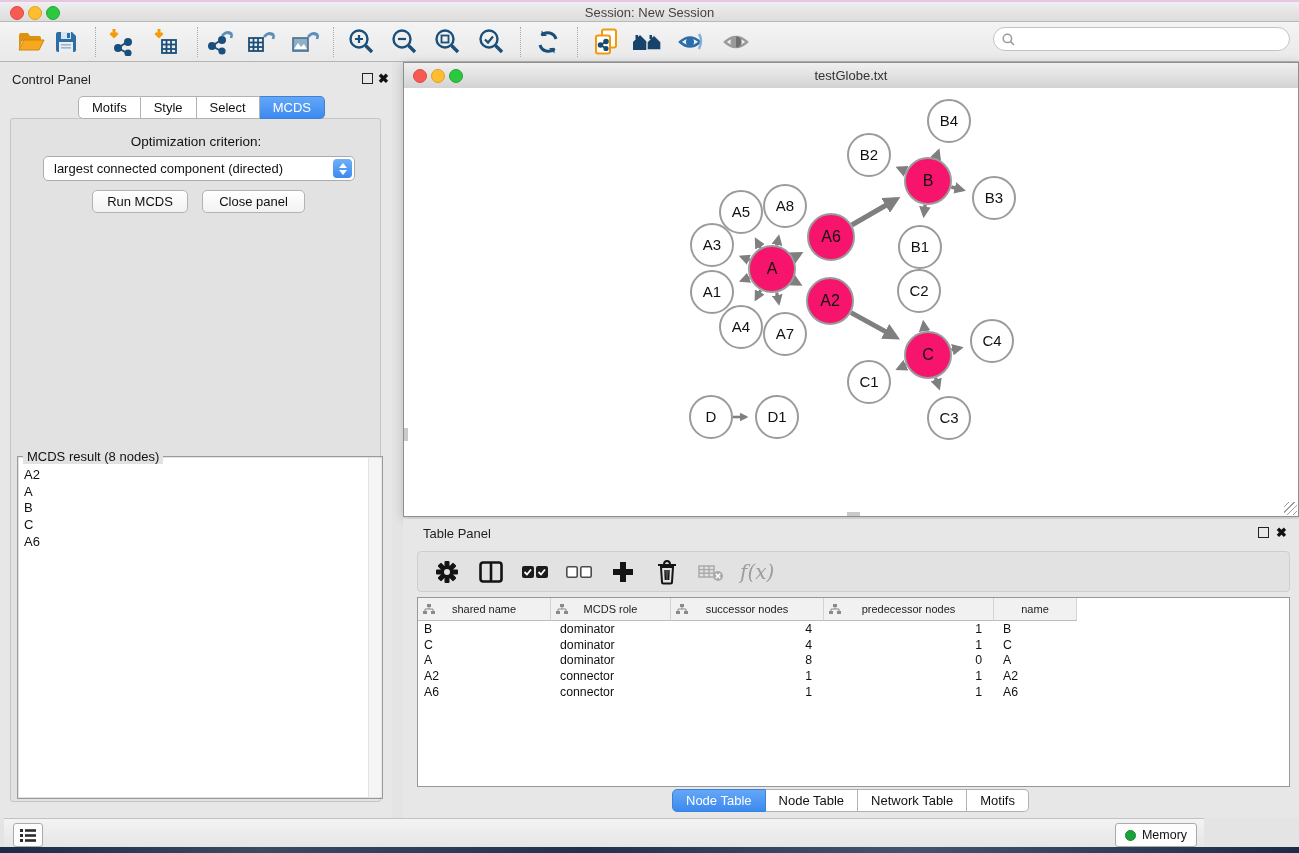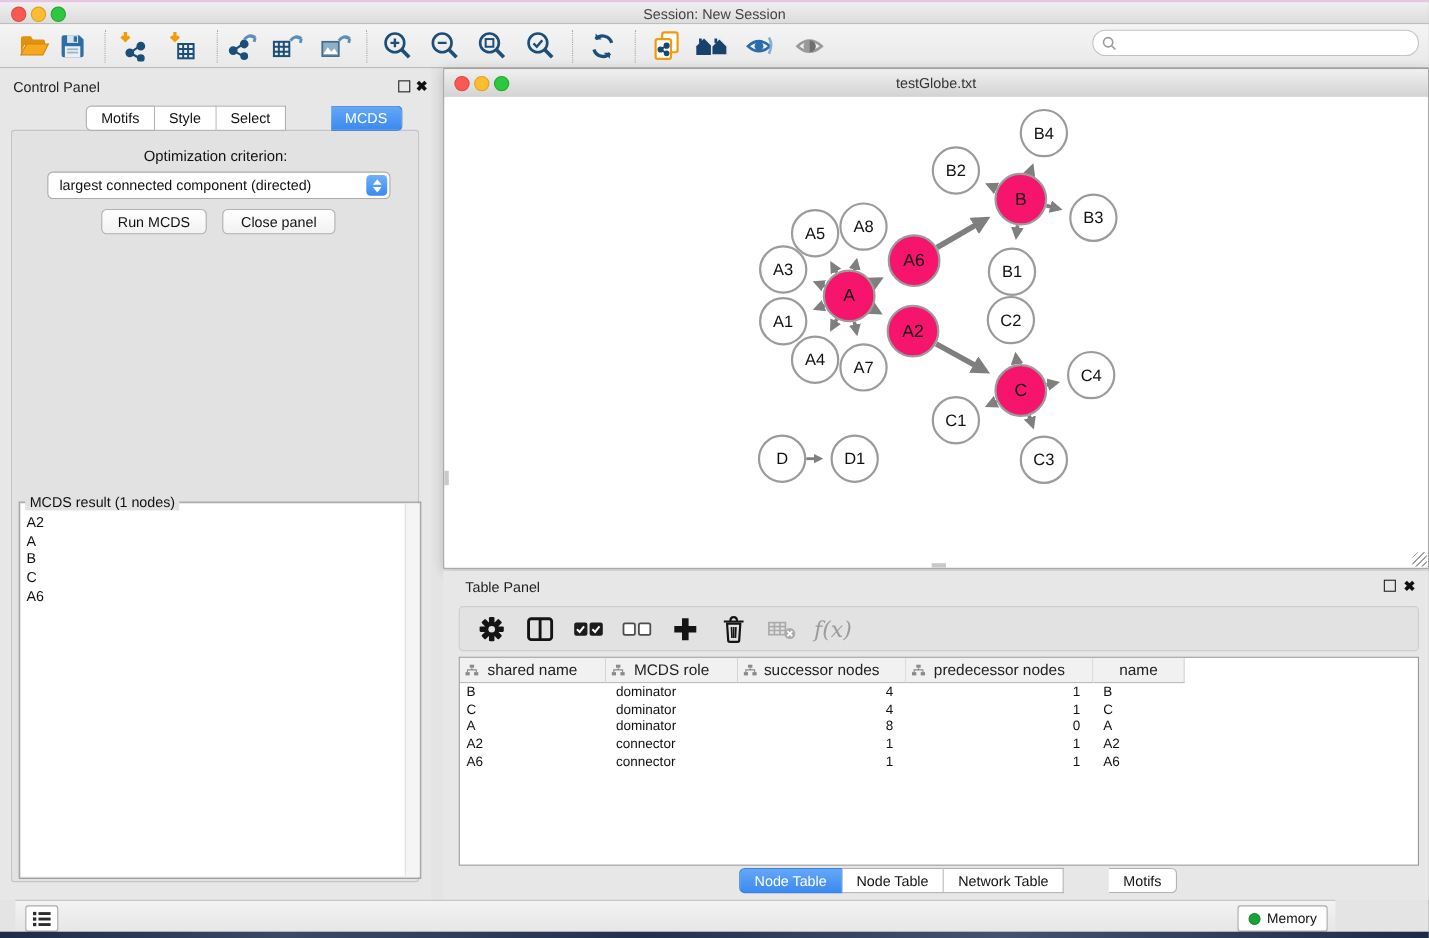--- a/index.html
+++ b/index.html
@@ -26,21 +26,21 @@
   #searchbox input{border:none;outline:none;flex:1;font-size:12px;background:transparent;margin-left:5px;}
   
   #control-panel{left:0;top:62px;width:392px;height:756px;background:#e7e7e7;}
   .panel-title{font-size:13px;color:#222;}
   .float-ico{width:9px;height:9px;border:1.5px solid #222;}
   .close-ico{font-size:13px;font-weight:bold;color:#111;line-height:11px;}
   .segwrap{display:flex;}
   .seg{background:#fff;border:1px solid #b1b1b1;border-left:none;font-size:13px;color:#111;
        padding:3px 13px;line-height:15px;white-space:nowrap;}
   .seg:first-child{border-left:1px solid #b1b1b1;border-radius:5px 0 0 5px;}
-  .seg:last-child{border-radius:0 5px 5px 0;margin-left:41px;}
+  .seg:last-child{border-radius:0 5px 5px 0;}
   .seg.active{background:linear-gradient(#64a7f7,#3b8af0);border-color:#3c82d9;color:#fff;}
   #cp-box{left:10px;top:56px;width:371px;height:684px;background:#e2e2e2;
     border:1px solid #c5c5c5;border-radius:3px;box-sizing:border-box;}
   #opt-label{left:0;top:72px;width:392px;text-align:center;font-size:13.5px;color:#111;}
   #criterion{left:43px;top:94px;width:312px;height:25px;background:#fff;border:1px solid #ababab;
     border-radius:5px;box-sizing:border-box;display:flex;align-items:center;}
   #criterion .val{flex:1;font-size:13px;color:#111;padding-left:10px;white-space:nowrap;overflow:hidden;}
   #criterion .stepper{width:19px;height:19px;margin-right:2px;border-radius:4px;
     background:linear-gradient(#6fb0f8,#3b8af0);display:flex;flex-direction:column;
     align-items:center;justify-content:center;gap:2px;}
@@ -70,27 +70,27 @@
   #table-panel{left:403px;top:519px;width:896px;height:299px;background:#e7e7e7;}
   #tp-toolbar{left:14px;top:32px;width:873px;height:41px;background:#e2e2e2;
     border:1px solid #cecece;border-radius:4px;box-sizing:border-box;display:flex;align-items:center;gap:14px;padding-left:14px;}
   .tp-ico{display:flex;align-items:center;justify-content:center;width:30px;height:30px;}
   #fx-label{font-family:"DejaVu Serif",serif;font-style:italic;color:#9c9c9c;font-size:20px;}
   #node-table{left:14px;top:78px;width:873px;height:190px;background:#fff;
     border:1px solid #989898;box-sizing:border-box;overflow:hidden;}
   #thead{display:flex;height:23px;}
   .th{position:relative;background:#f1f1f1;border-right:1px solid #d4d4d4;border-bottom:1px solid #bcbcbc;
       box-sizing:border-box;display:flex;align-items:center;justify-content:center;
-      font-size:14px;color:#222;}
+      font-size:11px;color:#222;}
   .th .hier{position:absolute;left:5px;top:6px;}
   .tr{display:flex;height:15.8px;align-items:center;}
   .td{box-sizing:border-box;font-size:12.3px;color:#111;white-space:nowrap;overflow:hidden;}
   
   #bottom-tabs{left:269px;top:270px;}
-  #statusbar{left:14px;top:818px;width:1200px;height:29px;
+  #statusbar{left:4px;top:818px;width:1200px;height:29px;
     background:linear-gradient(#f3f3f3,#e6e6e6);border-top:1px solid #c2c2c2;box-sizing:border-box;}
   .status-btn{top:4px;height:24px;background:#fdfdfd;border:1px solid #ababab;border-radius:3px;
     box-sizing:border-box;display:flex;align-items:center;justify-content:center;}
   #memory-btn{right:7px;width:82px;gap:6px;font-size:12.5px;color:#111;}
   #memory-dot{width:11px;height:11px;border-radius:50%;background:#17a339;border:1px solid #118a2e;box-sizing:border-box;}
   #desktop-strip{left:0;top:847px;width:1299px;height:6px;
     background:linear-gradient(90deg,#1d2b46,#3a4a63 20%,#22304d 45%,#44536d 70%,#1d2b46);}
 </style>
 </head>
 <body>
@@ -284,21 +284,21 @@
     <div class="abs aqua-btn" style="left:202px;top:128px;width:103px">Close panel</div>
     <div id="mcds-group" class="abs">
       <div id="mcds-list" class="abs">
           <div class="item">A2</div>
           <div class="item">A</div>
           <div class="item">B</div>
           <div class="item">C</div>
           <div class="item">A6</div>
         </div>
       <div id="mcds-scroll" class="abs"></div>
-      <div id="mcds-legend" class="abs">MCDS result (1 nodes)</div>
+      <div id="mcds-legend" class="abs">MCDS result (8 nodes)</div>
     </div>
   </div>
 
   <div id="net-window" class="abs">
     <div id="net-titlebar" class="abs">
       <div class="abs tl red" style="left:9px;top:6px"></div>
       <div class="abs tl yellow" style="left:27px;top:6px"></div>
       <div class="abs tl green" style="left:45px;top:6px"></div>
       <div class="abs title">testGlobe.txt</div>
     </div>

